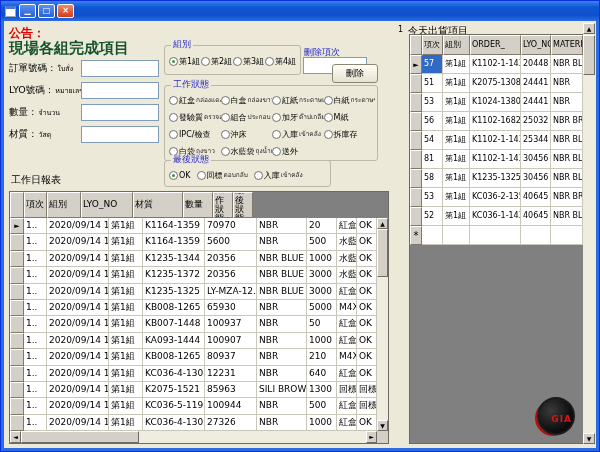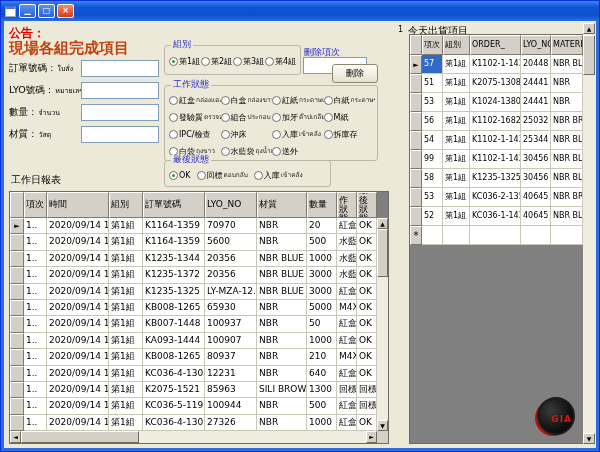--- a/index.html
+++ b/index.html
@@ -9,21 +9,21 @@
     background:linear-gradient(180deg,#3b82f0,#1057d5 30%,#0d4fcb 70%,#2b6ce0);}
   .ticon{width:11px;height:11px;background:#fff;border:1px solid #9ab;border-top:3px solid #4a76d8;flex:none;}
   .ttitle{color:#fff;font-size:10px;font-weight:bold;flex:1;text-shadow:1px 1px 1px #00247a;}
   .tbtns{display:flex;gap:2px;}
   .tb{width:17px;height:14px;background:linear-gradient(#5a91ef,#2960d8);border:1px solid #fff;border-radius:2px;
     color:#fff;font-size:8px;line-height:11px;text-align:center;font-weight:bold;cursor:default;}
   .tb.close{background:linear-gradient(#ee8b67,#cf3d1d);}
   .content{position:absolute;left:3px;top:20px;right:3px;bottom:3px;background:#ece9d8;overflow:hidden;}
   .abs{position:absolute;}
   .ann-label{left:5px;top:4px;font-size:12px;color:#e60000;font-weight:bold;}
-  .ann-title{left:5px;top:18px;font-size:15px;color:#c2410c;font-weight:bold;}
+  .ann-title{left:5px;top:18px;font-size:15px;color:#14532d;font-weight:bold;}
   .fields{left:5px;top:38px;width:152px;}
   .field-row{display:flex;align-items:center;margin-bottom:4px;height:18px;}
   .flabel{font-size:9.5px;width:72px;flex:none;white-space:nowrap;overflow:hidden;}
   .fsub{font-size:7px;margin-left:1px;}
   .tbox{border:1px solid #7f9db9;background:#fff;font-size:9px;height:17px;padding:0 2px;font-family:inherit;}
   .field-row .tbox{width:78px;flex:none;}
   .gbox{position:absolute;border:1px solid #bcb8a8;border-radius:3px;}
   .gtitle{position:absolute;top:-6px;left:6px;background:#ece9d8;padding:0 2px;color:#2929c8;font-size:9px;line-height:1;}
   .opts{display:flex;align-items:center;height:100%;padding:3px 2px 0 4px;}
   .opts.wrap{flex-wrap:wrap;align-items:flex-start;padding-top:6px;}
@@ -247,23 +247,21 @@
         </div>
     </div>
 
 
     <div class="abs dr-label">工作日報表</div>
 
     <div class="grid left-grid">
       <div class="ghead">
           <span class="gh-cell" style="width:14px"></span>
           <span class="gh-cell" style="width:23px">項次</span>
-          <span class="gh-cell" style="width:62px">時間</span>
           <span class="gh-cell" style="width:34px">組別</span>
-          <span class="gh-cell" style="width:62px">訂單號碼</span>
           <span class="gh-cell" style="width:52px">LYO_NO</span>
           <span class="gh-cell" style="width:50px">材質</span>
           <span class="gh-cell" style="width:30px">數量</span>
           <span class="gh-cell" style="width:20px">工作狀態</span>
           <span class="gh-cell" style="width:20px">最後狀態</span>
         </div>
       <div class="gbody">
           <div class="grow">
             <span class="rh" style="width:14px">►</span>
             <span class="gc" style="width:23px">1..</span>
@@ -482,21 +480,21 @@
           <div class="grow">
             <span class="rh" style="width:12px"></span>
             <span class="gc" style="width:21px">54</span>
             <span class="gc" style="width:27px">第1組</span>
             <span class="gc" style="width:51px">K1102-1-1432</span>
             <span class="gc" style="width:30px">25344</span>
             <span class="gc" style="width:32px">NBR BLUE</span>
           </div>
           <div class="grow">
             <span class="rh" style="width:12px"></span>
-            <span class="gc" style="width:21px">99</span>
+            <span class="gc" style="width:21px">81</span>
             <span class="gc" style="width:27px">第1組</span>
             <span class="gc" style="width:51px">K1102-1-1432</span>
             <span class="gc" style="width:30px">30456</span>
             <span class="gc" style="width:32px">NBR BLUE</span>
           </div>
           <div class="grow">
             <span class="rh" style="width:12px"></span>
             <span class="gc" style="width:21px">58</span>
             <span class="gc" style="width:27px">第1組</span>
             <span class="gc" style="width:51px">K1235-1325</span>

